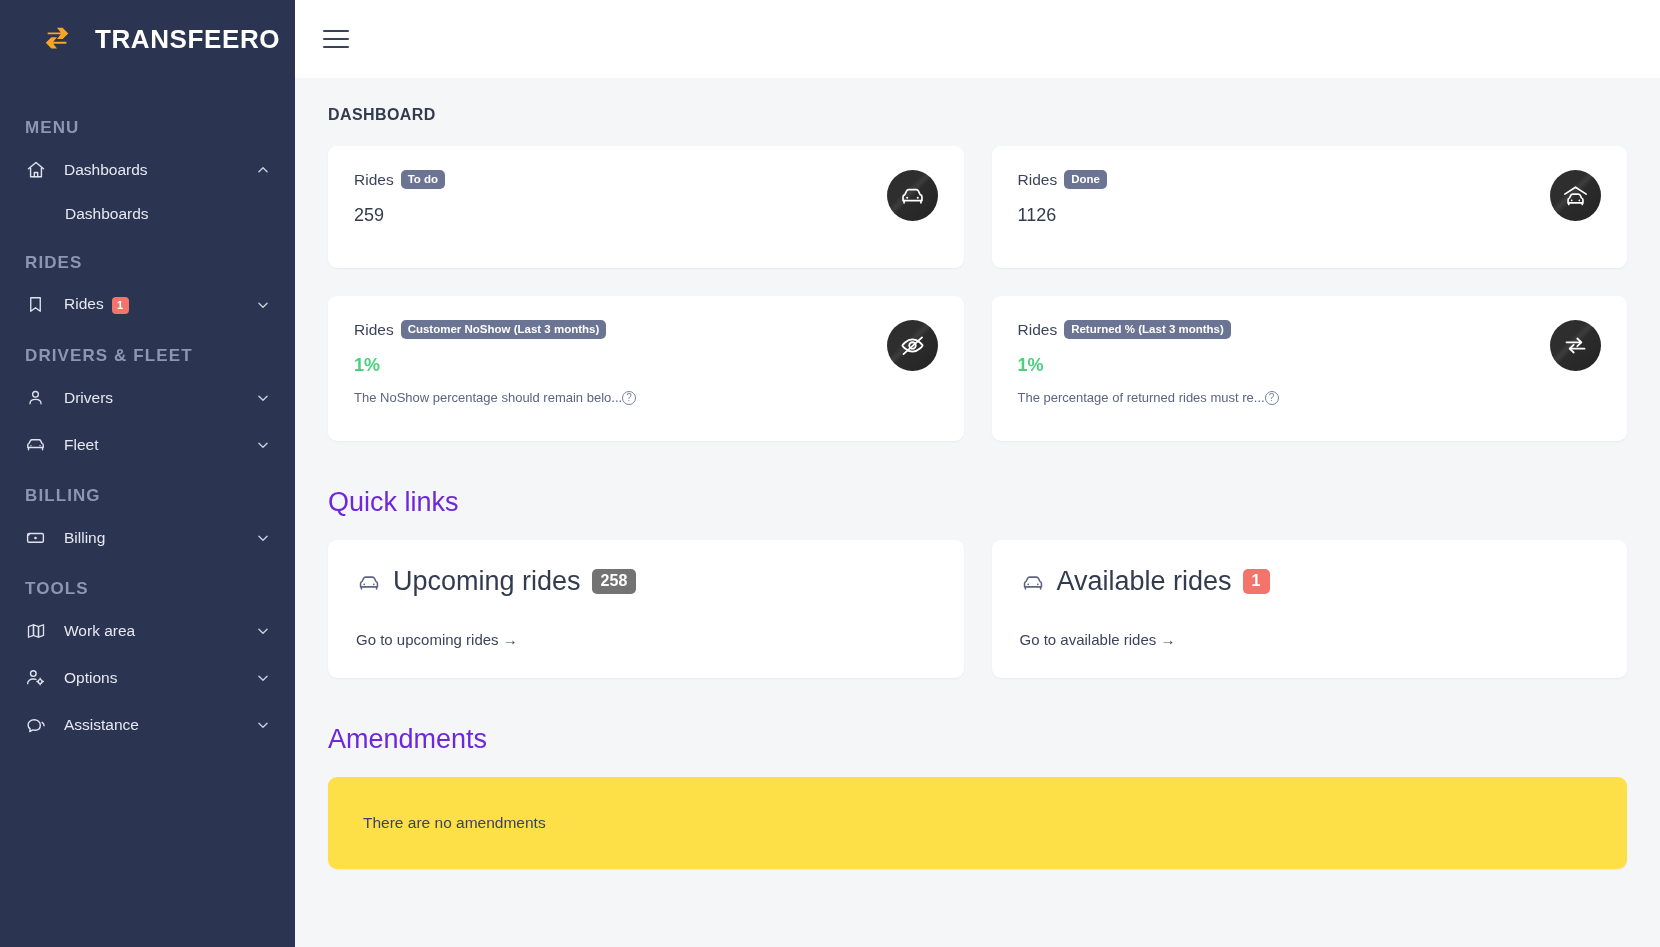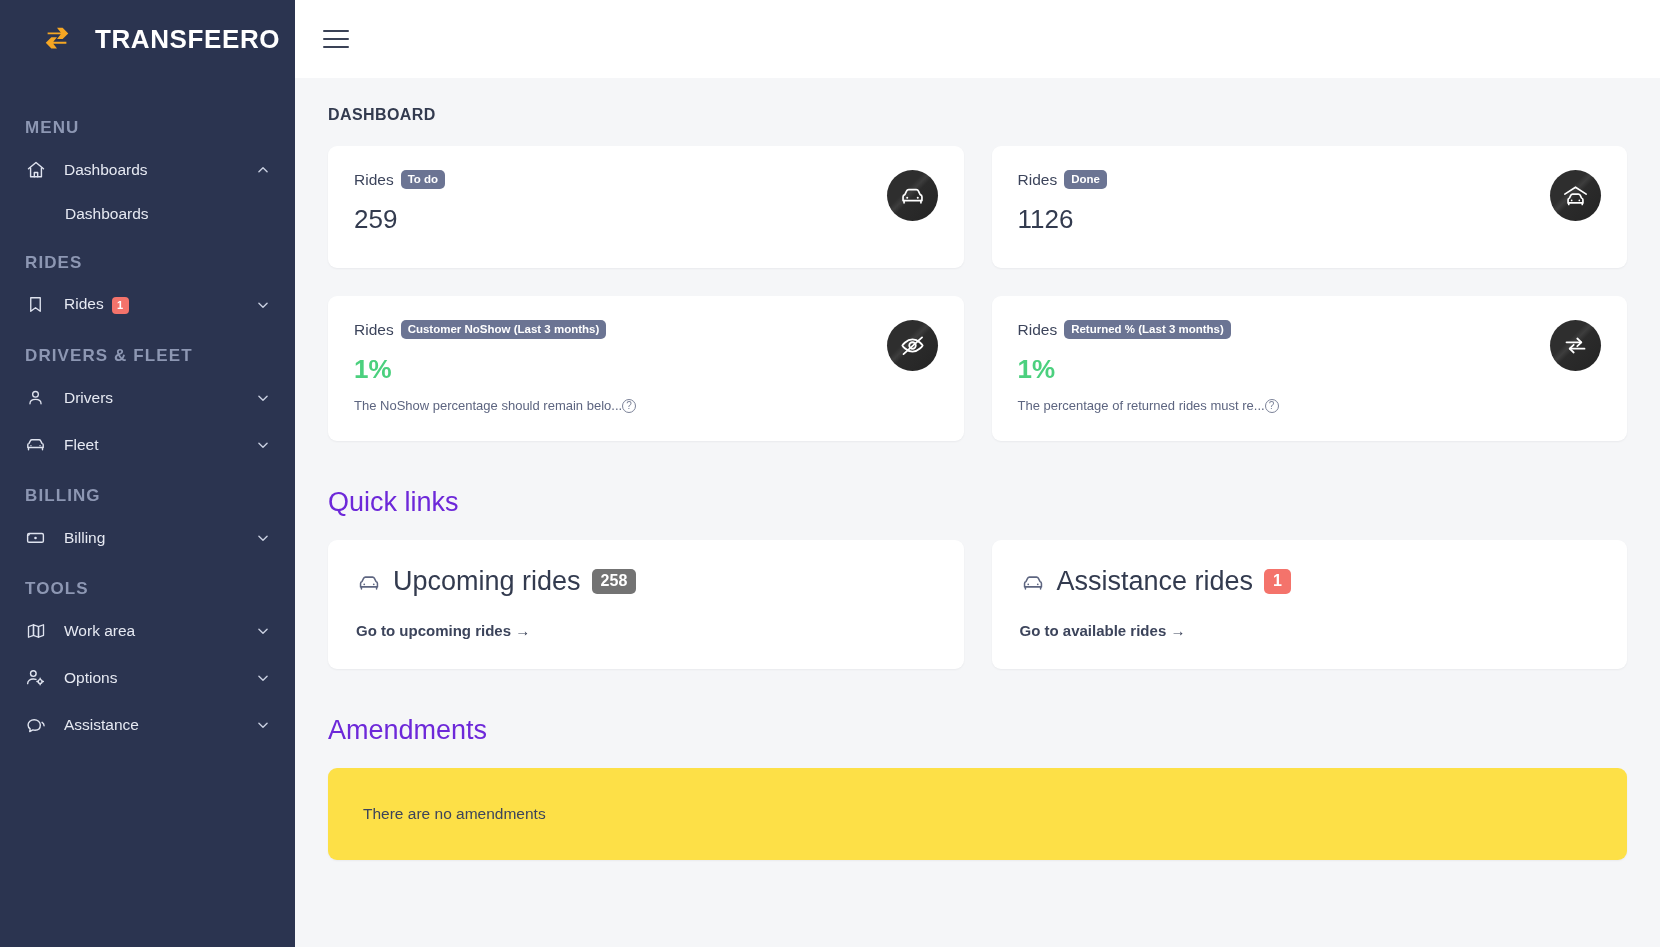--- a/index.html
+++ b/index.html
@@ -97,21 +97,21 @@
   .card-left { display: flex; flex-direction: column; }
   .card-head { display: flex; align-items: center; gap: 7px; }
   .card-head-label { font-size: 15.5px; color: #3c445b; }
   .tag {
     background: #6b7493; color: #ffffff;
     font-size: 11.5px; font-weight: 600;
     border-radius: 5px; padding: 3px 7px 4px 7px;
     white-space: nowrap;
   }
   .card-value {
-    font-size: 26px; color: #333b4f; font-weight: 500;
+    font-size: 18px; color: #333b4f; font-weight: 500;
     margin-top: 17px; line-height: 1;
   }
   .card-value.green { color: #4bd07e; font-weight: 600; }
   .card-note {
     display: flex; align-items: center; 
     font-size: 13px; color: #5d6580; margin-top: 16px;
   }
   .qmark {
     width: 14px; height: 14px; border-radius: 50%;
     border: 1.2px solid #7b8298; color: #7b8298;
@@ -148,21 +148,21 @@
     background: #737373; color: #ffffff;
     font-size: 16px; font-weight: 700; border-radius: 5px;
     padding: 3px 9px 4px 9px; line-height: 1.15;
   }
   .chip-red {
     background: #f4736b; color: #ffffff;
     font-size: 16px; font-weight: 700; border-radius: 5px;
     padding: 3px 9px 4px 9px; line-height: 1.15;
   }
   .linkcard-link {
-    margin-top: 25px; font-size: 15px; color: #3c445b; font-weight: bold;
+    margin-top: 34px; font-size: 15px; color: #3c445b;
   }
   .empty-card {
     background: #fde047; border-radius: 9px;
     box-shadow: 0 1px 2px rgba(20,25,40,.05);
     margin: 22px 33px 0 33px; height: 92px;
     display: flex; align-items: center; padding-left: 35px;
     font-size: 15.5px; color: #3c445b;
   }
 </style>
 </head>
@@ -445,21 +445,21 @@
           <div class="linkcard-head">
             <span class="linkcard-ico">
               <svg viewBox="0 0 24 24" width="26" height="26" fill="none" stroke="currentColor" stroke-width="1.4" stroke-linecap="round" stroke-linejoin="round">
                 <path d="M5 16.5v2"></path>
                   <path d="M19 16.5v2"></path>
                 <path d="M4.2 16.5h15.6v-3.2c0-.9-.6-1.6-1.4-1.8l-1.5-3c-.3-.6-.9-1-1.6-1H8.7c-.7 0-1.3.4-1.6 1l-1.5 3c-.8.2-1.4.9-1.4 1.8z"></path>
                 <circle cx="7.6" cy="14.1" r=".8" fill="currentColor" stroke="none"></circle>
                 <circle cx="16.4" cy="14.1" r=".8" fill="currentColor" stroke="none"></circle>
               </svg>
             </span>
-            <span>Assistance rides</span>
+            <span>Available rides</span>
             <span class="chip-red">1</span>
           </div>
           <div class="linkcard-link">Go to available rides →</div>
         </div>
 
       </div>
 
       <div class="section-title">Amendments</div>
       <div class="empty-card">
         <span>There are no amendments</span>

